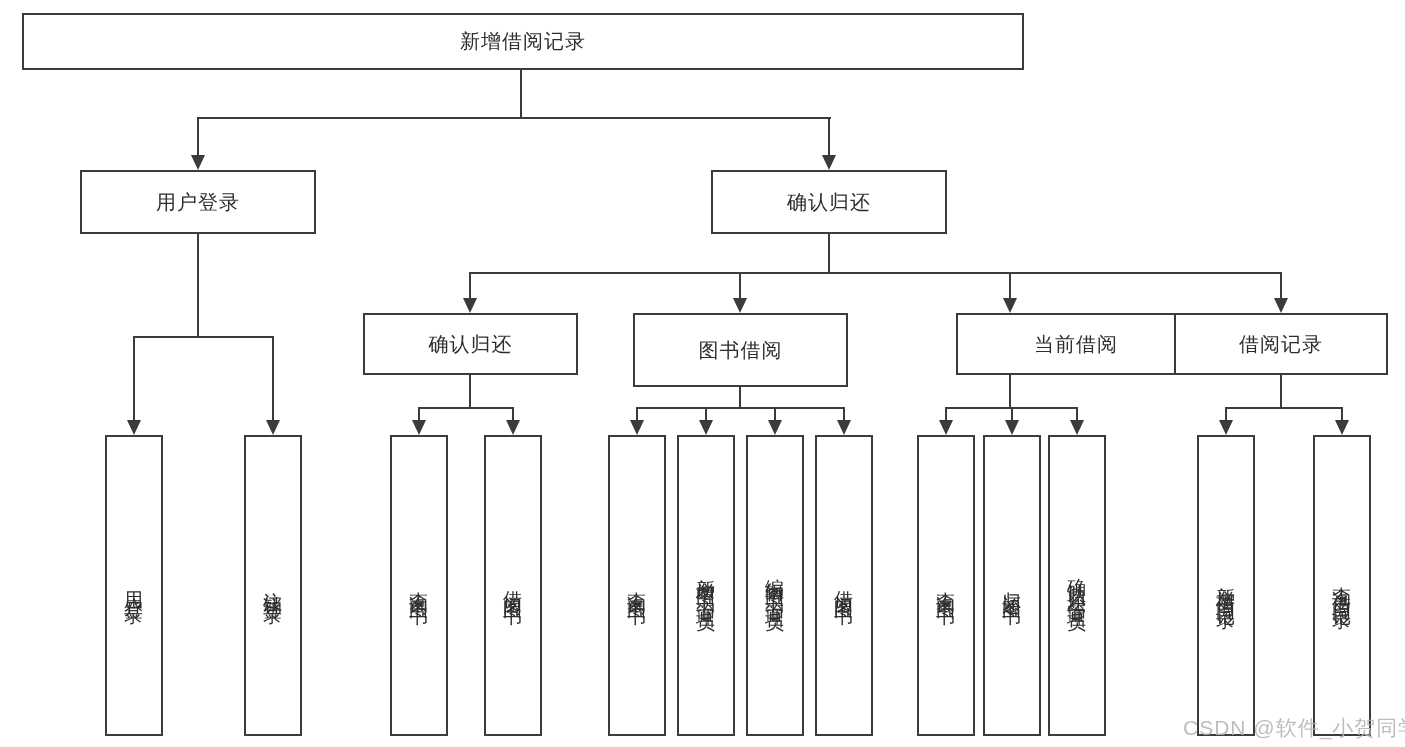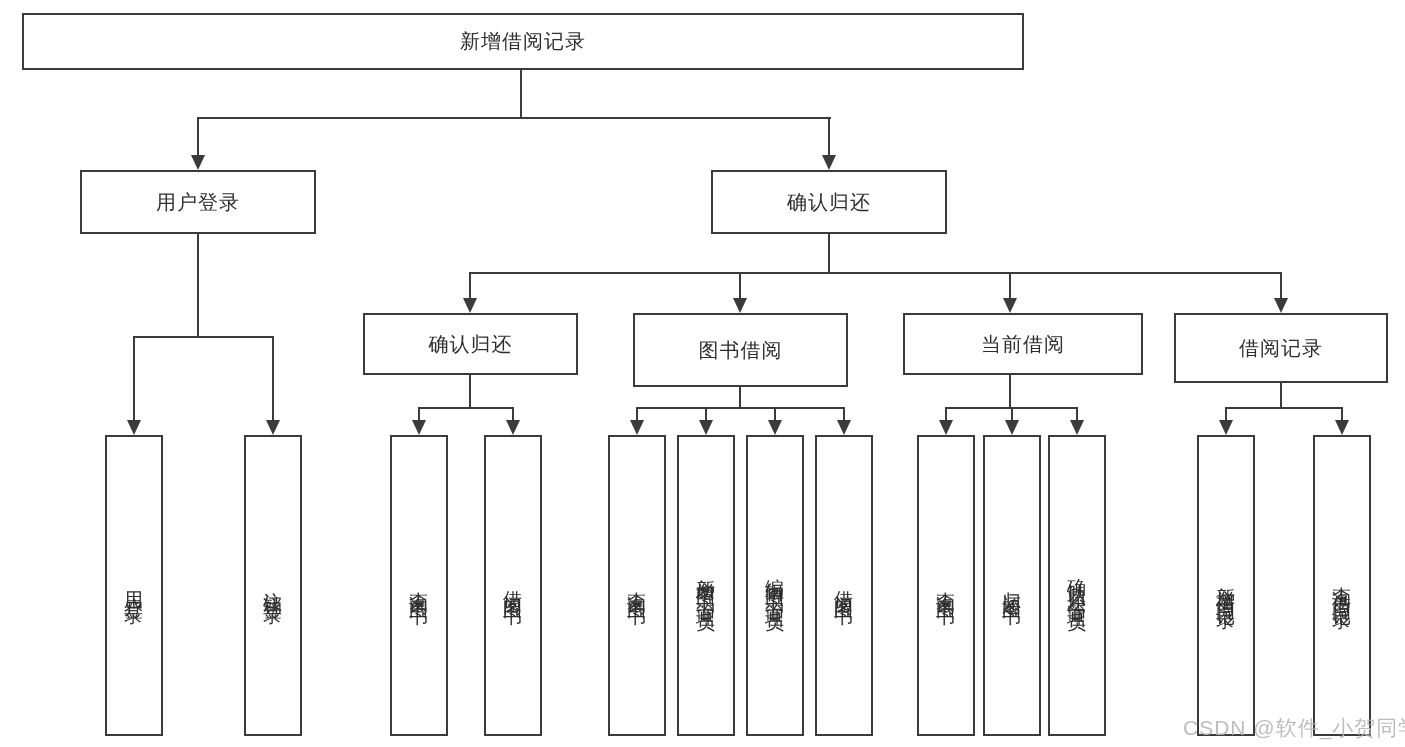--- a/index.html
+++ b/index.html
@@ -101,22 +101,22 @@
   <div class="arrowhead" style="left:463px;top:298px"></div>
   <div class="vline" style="left:739px;top:272px;width:2px;height:28px"></div>
   <div class="arrowhead" style="left:733px;top:298px"></div>
   <div class="vline" style="left:1009px;top:272px;width:2px;height:28px"></div>
   <div class="arrowhead" style="left:1003px;top:298px"></div>
   <div class="vline" style="left:1280px;top:272px;width:2px;height:28px"></div>
   <div class="arrowhead" style="left:1274px;top:298px"></div>
 
   <div class="hbox" style="left:363px;top:313px;width:215px;height:62px">确认归还</div>
   <div class="hbox" style="left:633px;top:313px;width:215px;height:74px">图书借阅</div>
-  <div class="hbox" style="left:903px;top:313px;width:240px;height:62px">当前借阅</div>
-  <div class="hbox" style="left:1174px;top:313px;width:214px;height:70px">借阅记录</div>
+  <div class="hbox" style="left:956px;top:313px;width:240px;height:62px">当前借阅</div>
+  <div class="hbox" style="left:1174px;top:313px;width:214px;height:62px">借阅记录</div>
 
   <div class="vline" style="left:469px;top:375px;width:2px;height:32px"></div>
   <div class="hline" style="left:418px;top:407px;width:96px;height:2px"></div>
   <div class="vline" style="left:418px;top:407px;width:2px;height:15px"></div>
   <div class="arrowhead" style="left:412px;top:420px"></div>
   <div class="vline" style="left:512px;top:407px;width:2px;height:15px"></div>
   <div class="arrowhead" style="left:506px;top:420px"></div>
 
   <div class="vline" style="left:739px;top:375px;width:2px;height:32px"></div>
   <div class="hline" style="left:636px;top:407px;width:209px;height:2px"></div>

